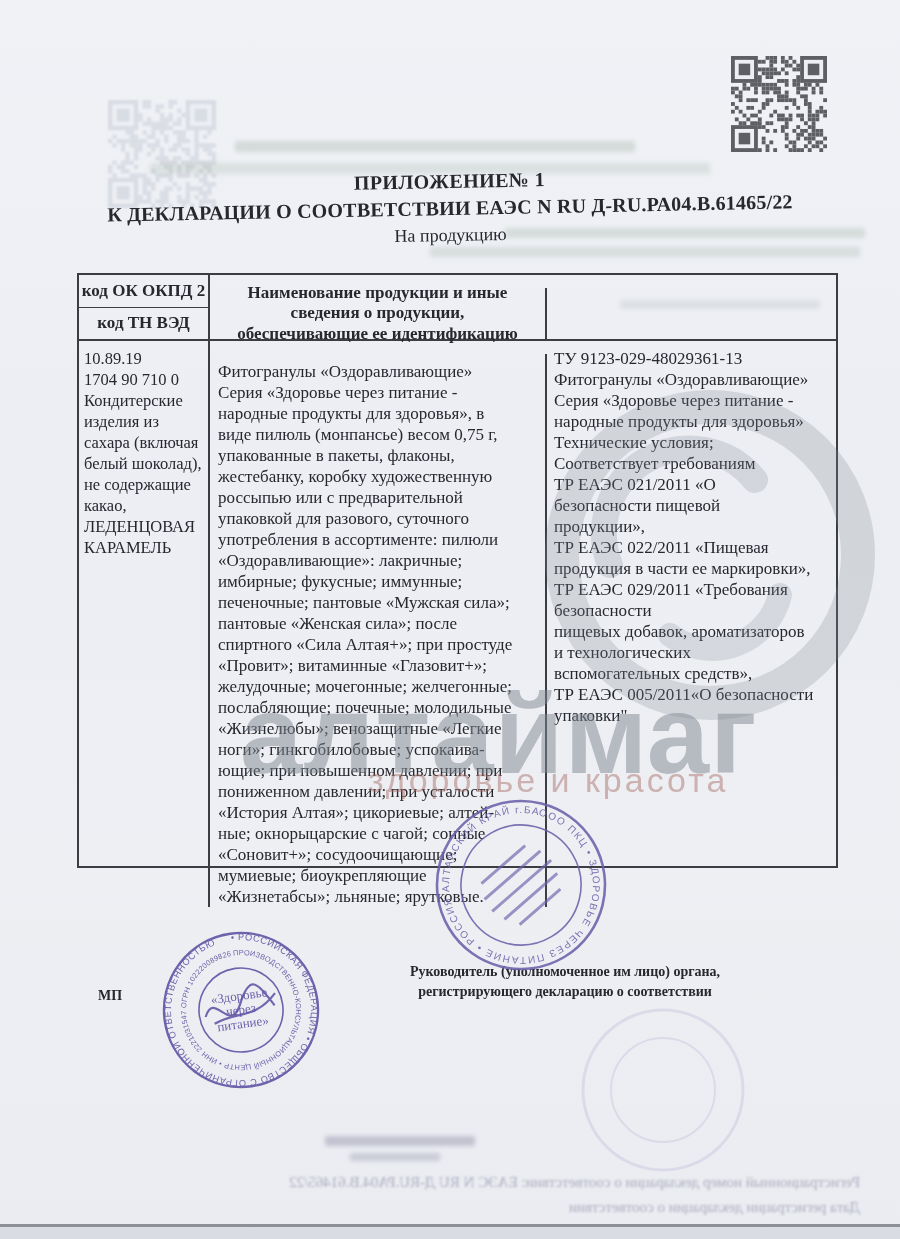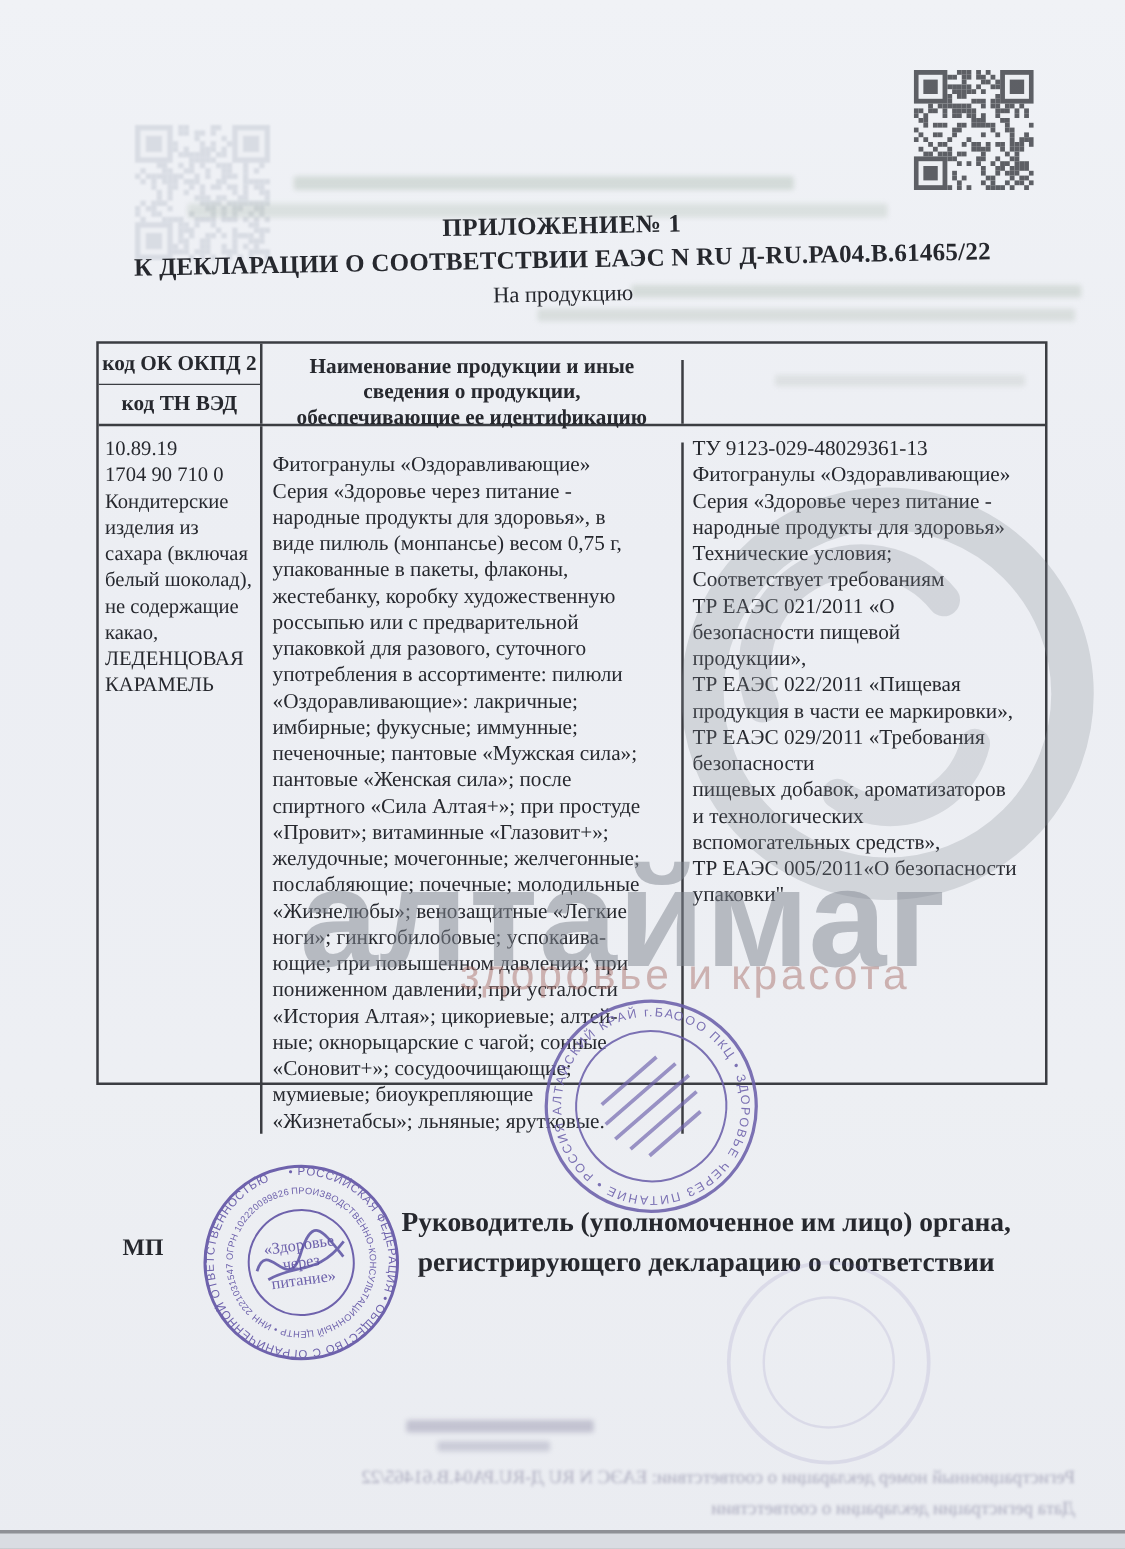--- a/index.html
+++ b/index.html
@@ -52,24 +52,24 @@
     font-family:Liberation Sans, sans-serif;
     font-size:34px;letter-spacing:3px;color:rgba(168,108,102,.48);
     pointer-events:none;line-height:1;
   }
   .wm-logo{position:absolute;left:520px;top:385px;z-index:3;pointer-events:none;opacity:.28;}
   
   .stamp{position:absolute;z-index:4;pointer-events:none;}
   .stamp-org{left:157px;top:926px;transform:rotate(-8deg);}
   .stamp-table{left:432px;top:796px;transform:rotate(14deg);opacity:.88;}
   .stamp-ghost{left:578px;top:1005px;opacity:.13;}
-  .mp-label{position:absolute;left:98px;top:988px;font-size:19px;font-weight:bold;z-index:2;}
+  .mp-label{position:absolute;left:98px;top:988px;font-size:14px;font-weight:bold;z-index:2;}
   .signatory{
     position:absolute;left:300px;top:962px;width:530px;text-align:center;
-    font-size:22px;font-weight:bold;line-height:1.45;z-index:2;white-space:pre-line;
+    font-size:14px;font-weight:bold;line-height:1.45;z-index:2;white-space:pre-line;
   }
   
   .qr-main{position:absolute;left:731px;top:56px;width:96px;height:96px;z-index:4;color:#4a4c52;opacity:.88;}
   .qr-ghost{position:absolute;left:108px;top:100px;width:108px;height:108px;z-index:1;color:#c7ccd6;opacity:.55;filter:blur(1px);}
   
   .bleed-bar{position:absolute;z-index:1;filter:blur(2px);border-radius:2px;}
   .bleed-text{
     position:absolute;z-index:1;transform:scaleX(-1);filter:blur(1.1px);
     color:rgba(120,118,150,.55);font-size:15px;white-space:nowrap;
   }

